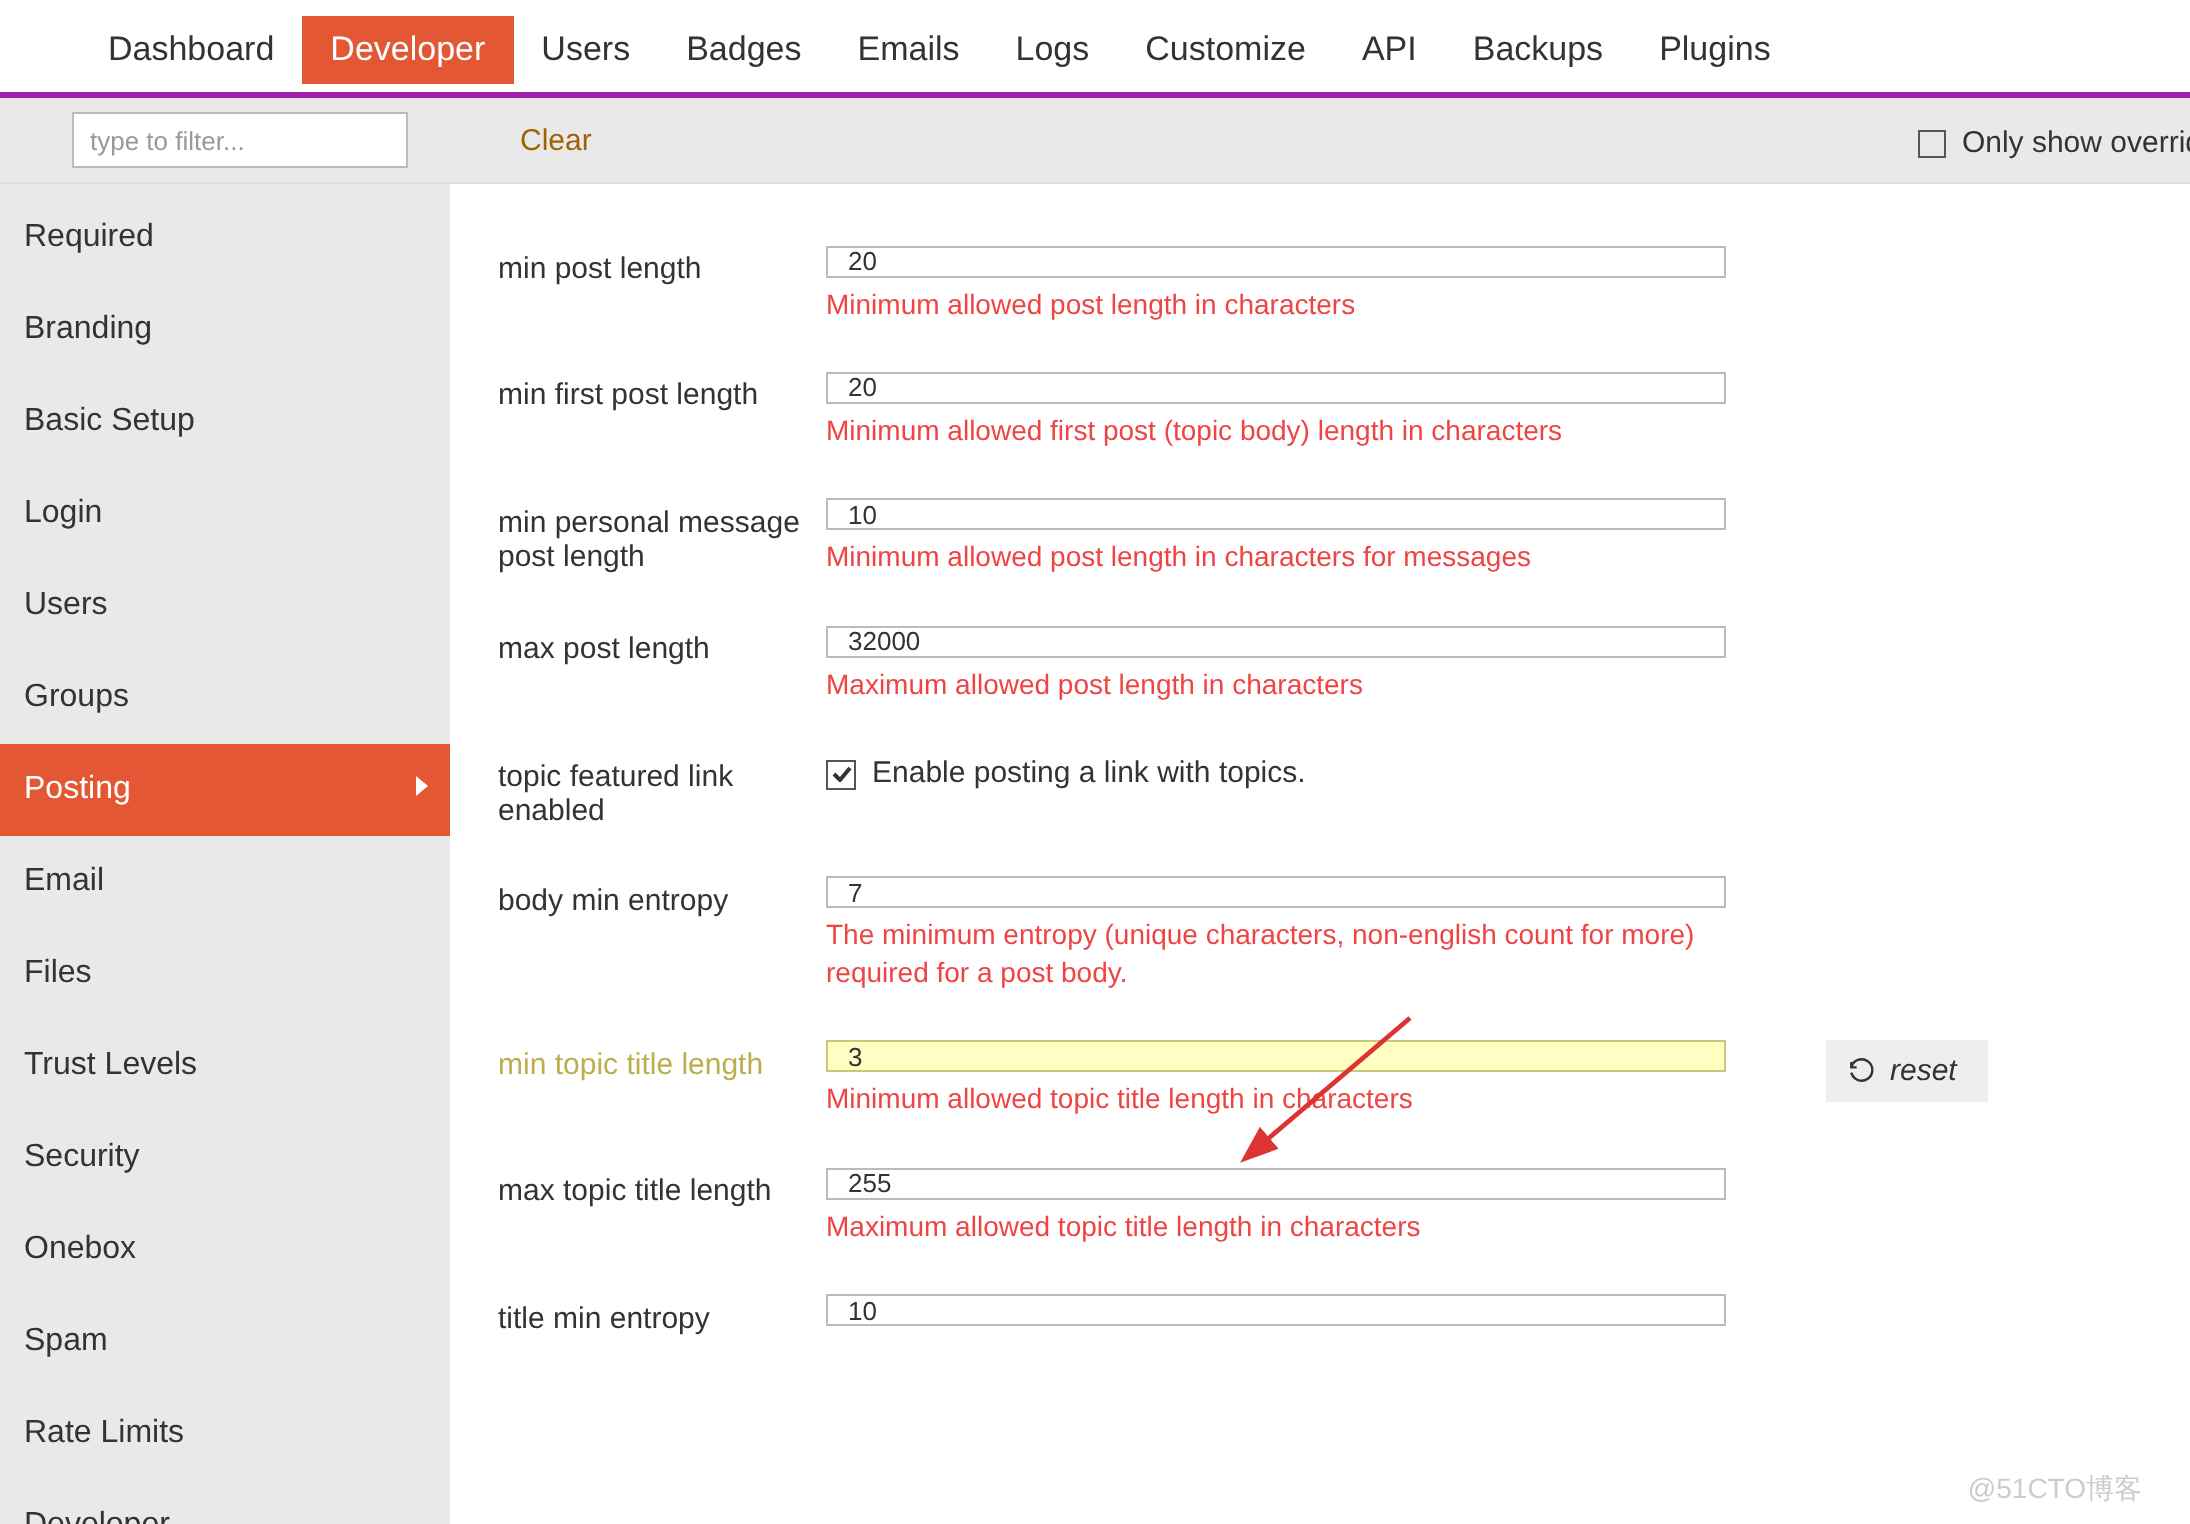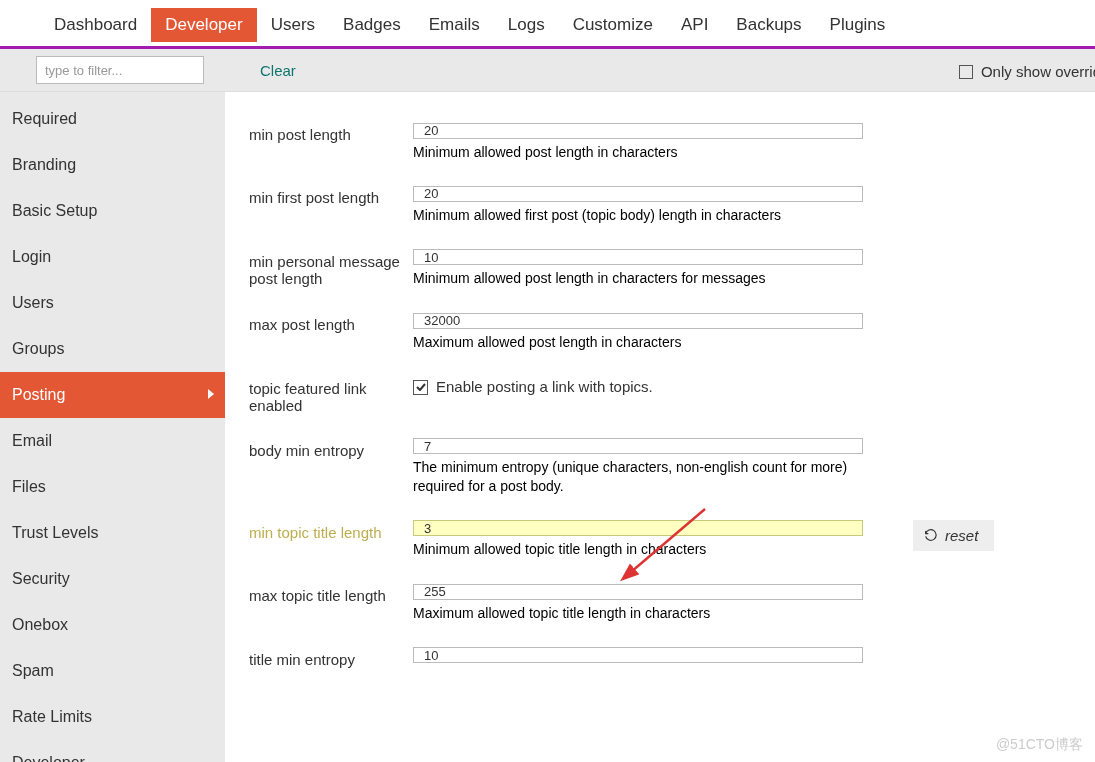--- a/index.html
+++ b/index.html
@@ -43,21 +43,21 @@
     border: 1px solid #bbb;
     padding: 0 8px;
     font-size: 13px;
     color: #555;
     background: #fff;
   }
   .filter-input::placeholder { color: #999; }
   .clear-link {
     margin-left: 56px;
     font-size: 15px;
-    color: #0f766e;
+    color: #a16207;
     cursor: pointer;
   }
   .only-override {
     position: absolute;
     right: -6px;
     top: 14px;
     display: flex;
     align-items: center;
     font-size: 15px;
     color: #333;
@@ -130,21 +130,21 @@
     font-size: 13px;
     color: #333;
     background: #fff;
   }
   .setting-control input.text.highlight {
     background: #ffffc2;
     border: 1px solid #c9c97a;
   }
   .setting-control .help {
     font-size: 14px;
-    color: #000000;
+    color: #ef4444;
     margin-top: 4px;
     line-height: 1.35;
   }
   .cb-row {
     display: flex;
     align-items: flex-end;
     padding-top: 2px;
   }
   .cb-row .cb-box {
     width: 15px; height: 15px;
@@ -175,21 +175,21 @@
     position: absolute;
     left: 390px;
     top: 412px;
     width: 100px;
     height: 80px;
     pointer-events: none;
     z-index: 50;
   }
   .watermark {
     position: absolute;
-    right: 12px;
+    right: 24px;
     bottom: 8px;
     color: #ccc;
     font-size: 14px;
   }
 </style>
 </head>
 <body>
 
 <div class="top-tabs">
   <div class="tab">Dashboard</div>

